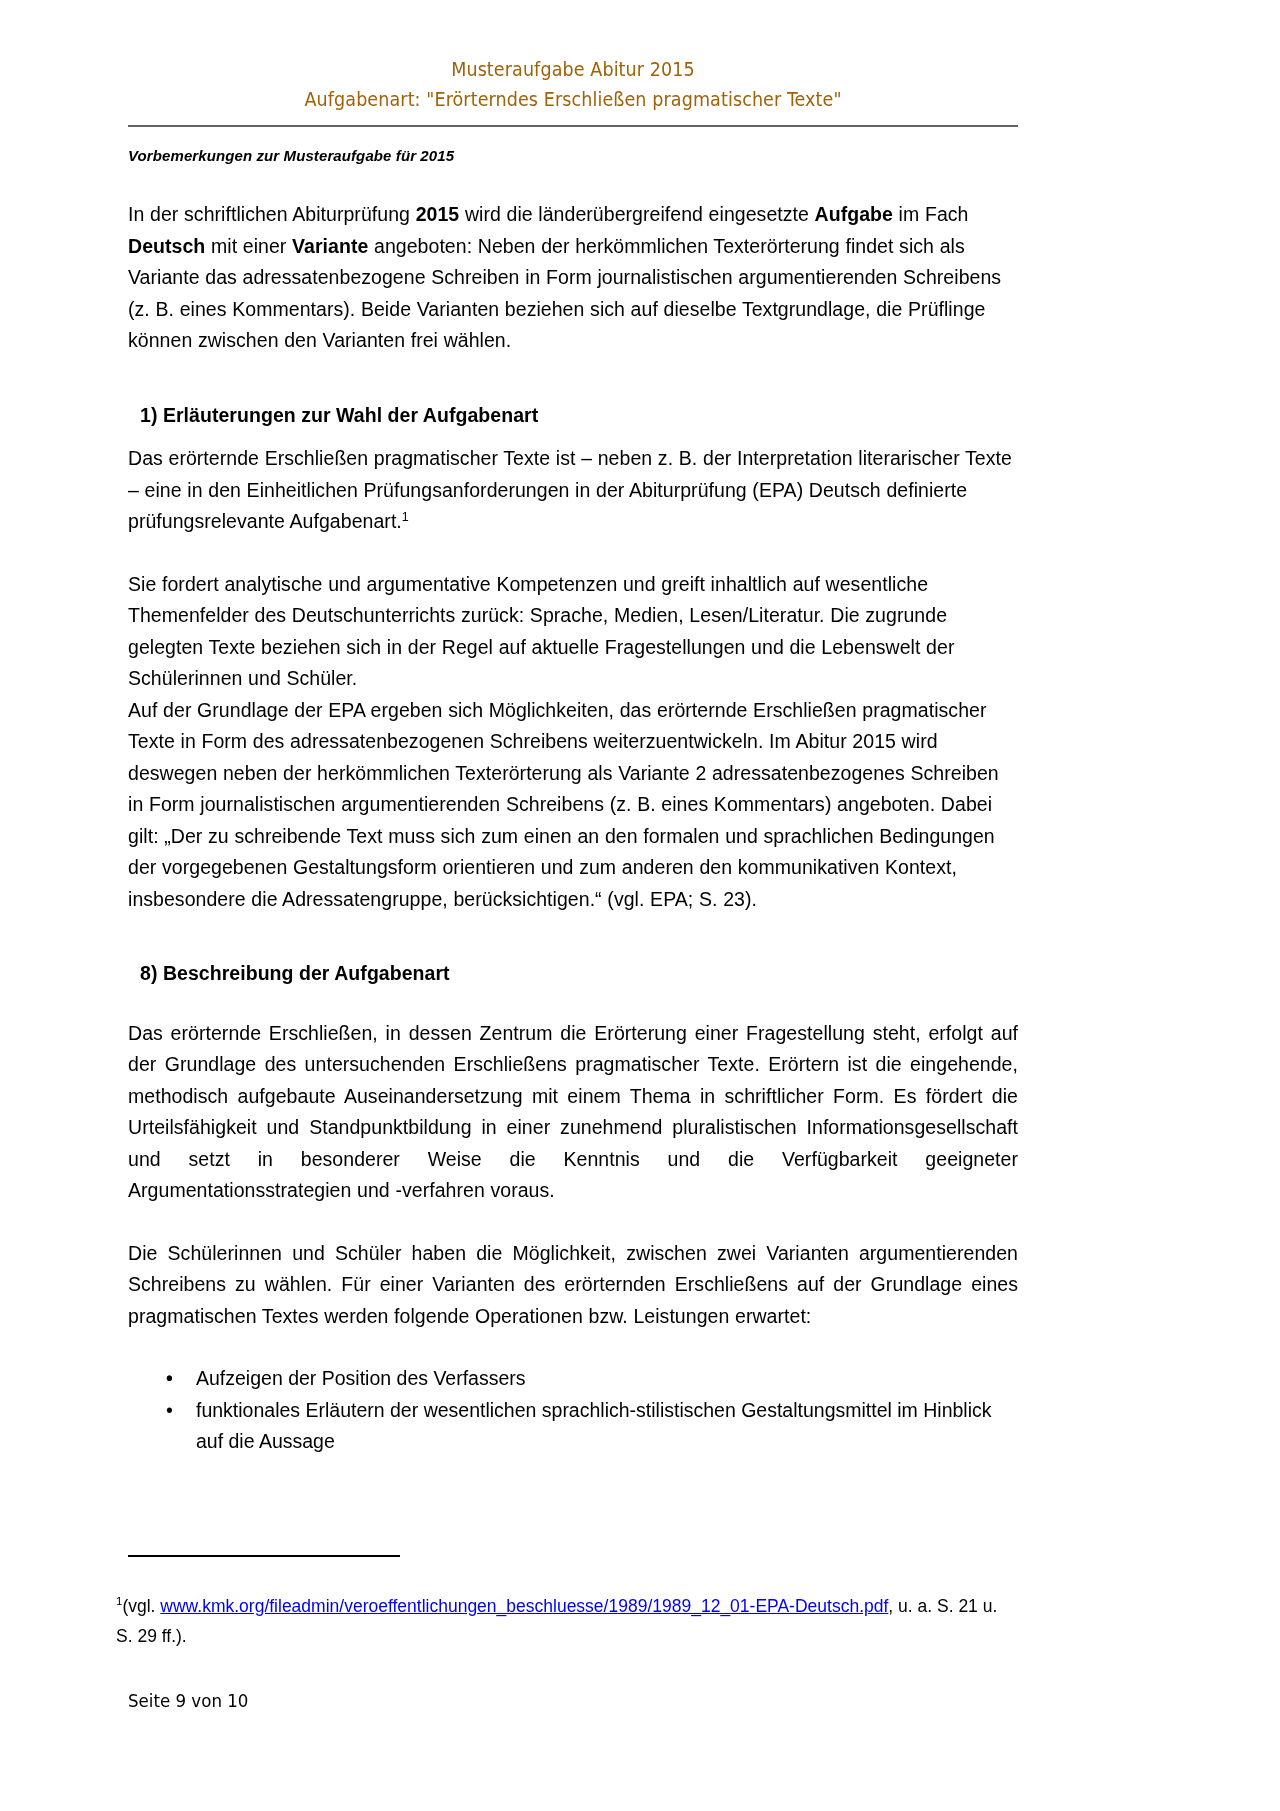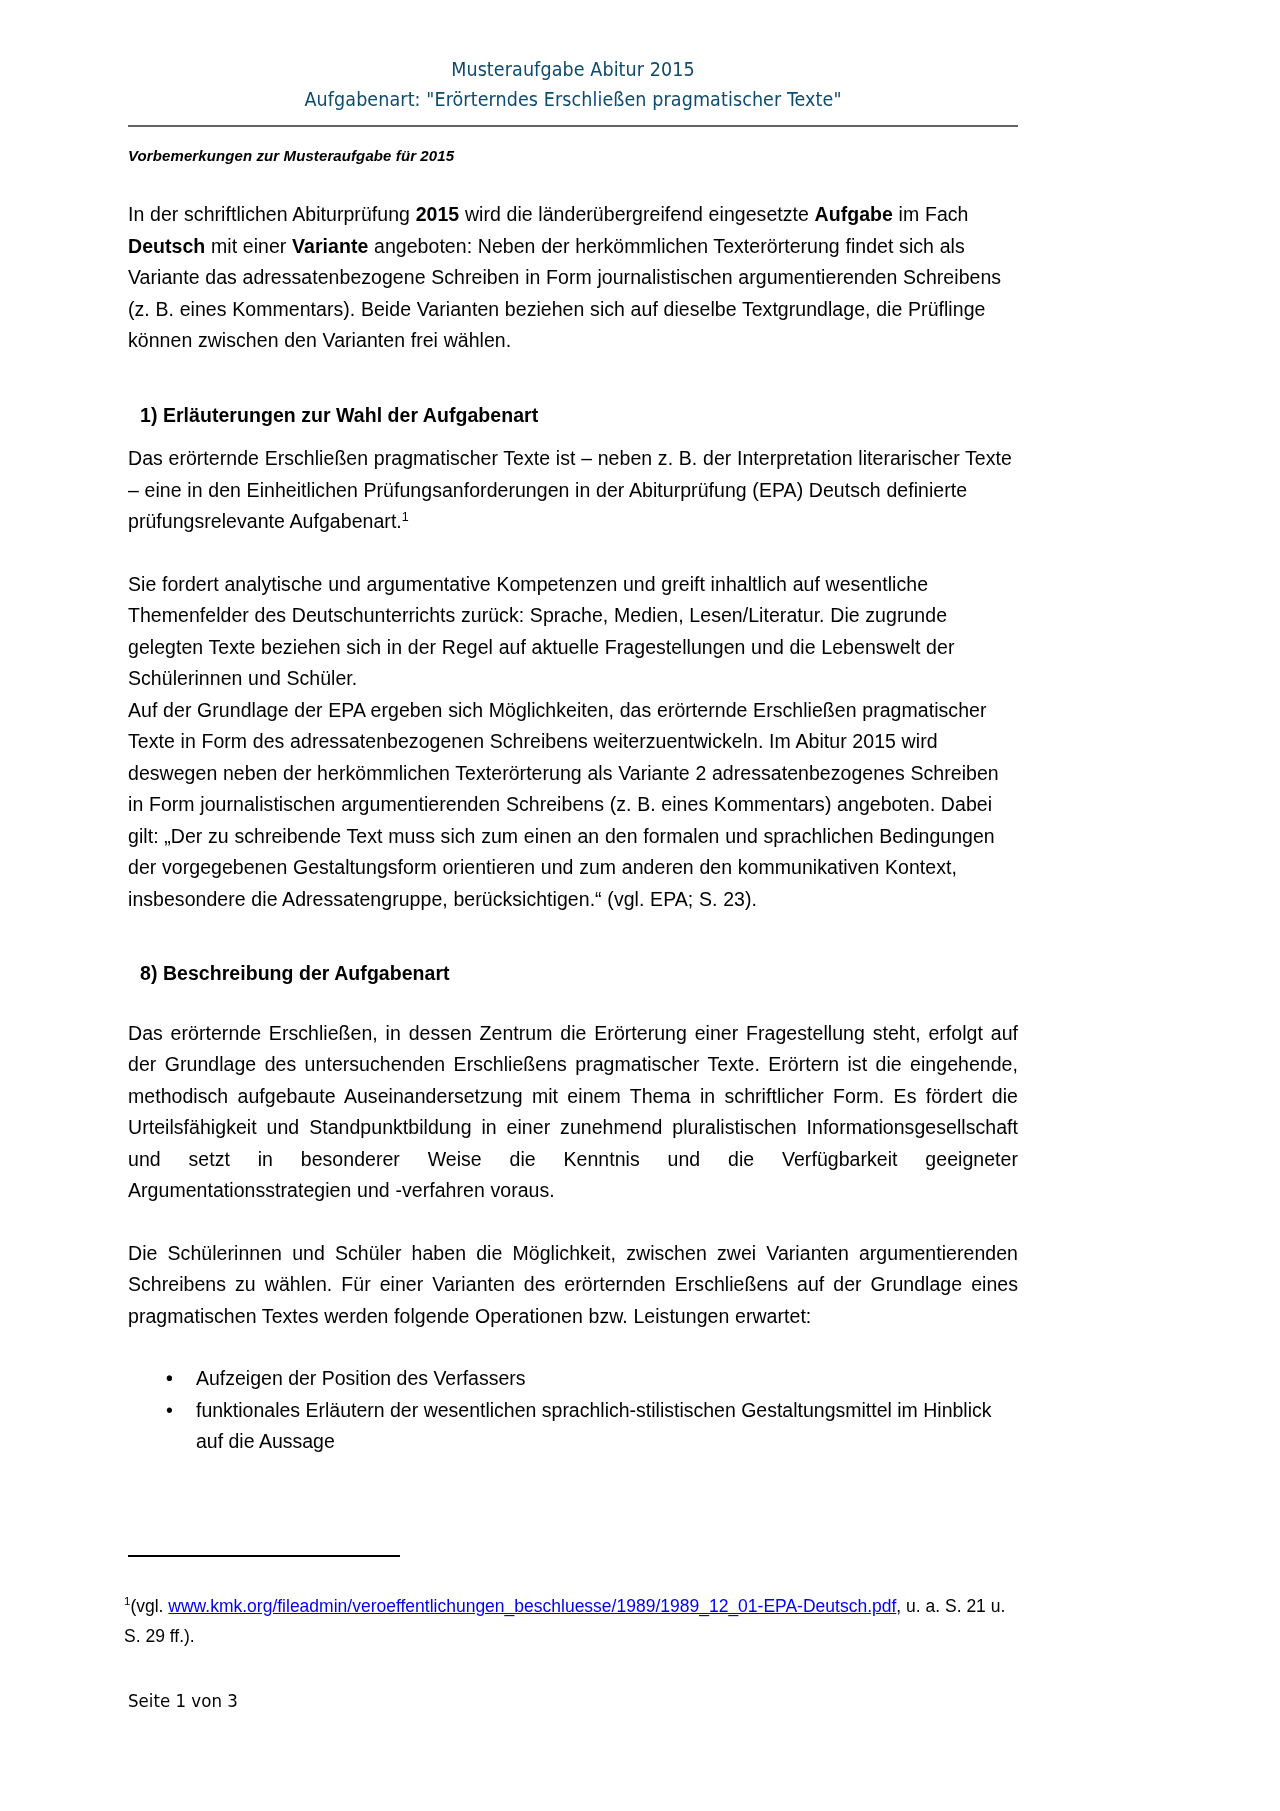--- a/index.html
+++ b/index.html
@@ -34,21 +34,21 @@
     top: 55px;
     width: 890px;
     text-align: center;
     font-family: "DejaVu Sans Condensed", "Liberation Sans Narrow", "Liberation Sans", sans-serif;
     font-stretch: condensed;
   }
   .doc-header .hdr-line {
     font-size: 19.5px;
     line-height: 30px;
     letter-spacing: 0.1px;
-    color: #0c4a6e;
+    color: #a16207;
     white-space: nowrap;
   }
   .header-rule {
     position: absolute;
     left: 128px;
     top: 125px;
     width: 890px;
     height: 2px;
     background: #636363;
   }
@@ -131,21 +131,21 @@
   .footnote-rule {
     position: absolute;
     left: 128px;
     top: 1555px;
     width: 272px;
     height: 2px;
     background: #000000;
   }
   .footnote {
     position: absolute;
-    left: 124px;
+    left: 116px;
     top: 1591px;
     width: 890px;
     font-size: 17.5px;
     line-height: 30px;
     color: #000;
   }
   .footnote sup.fn-marker {
     font-size: 11.5px;
     vertical-align: super;
     line-height: 0;
@@ -226,15 +226,15 @@
         <span>funktionales Erläutern der wesentlichen sprachlich-stilistischen Gestaltungsmittel im Hinblick auf die Aussage</span>
       </li>
     </ul>
 
   </div>
 
   <div class="footnote-rule"></div>
 
   <div class="footnote"><sup class="fn-marker">1</sup><span>(vgl. </span><a class="fn-link" href="#" style="color: rgb(0, 0, 238);">www.kmk.org/fileadmin/veroeffentlichungen_beschluesse/1989/1989_12_01-EPA-Deutsch.pdf</a><span>, u. a. S. 21 u. S. 29 ff.).</span></div>
 
-  <div class="doc-footer">Seite 1 von 3</div>
+  <div class="doc-footer">Seite 9 von 10</div>
 
 </div>
 
 </body></html>

